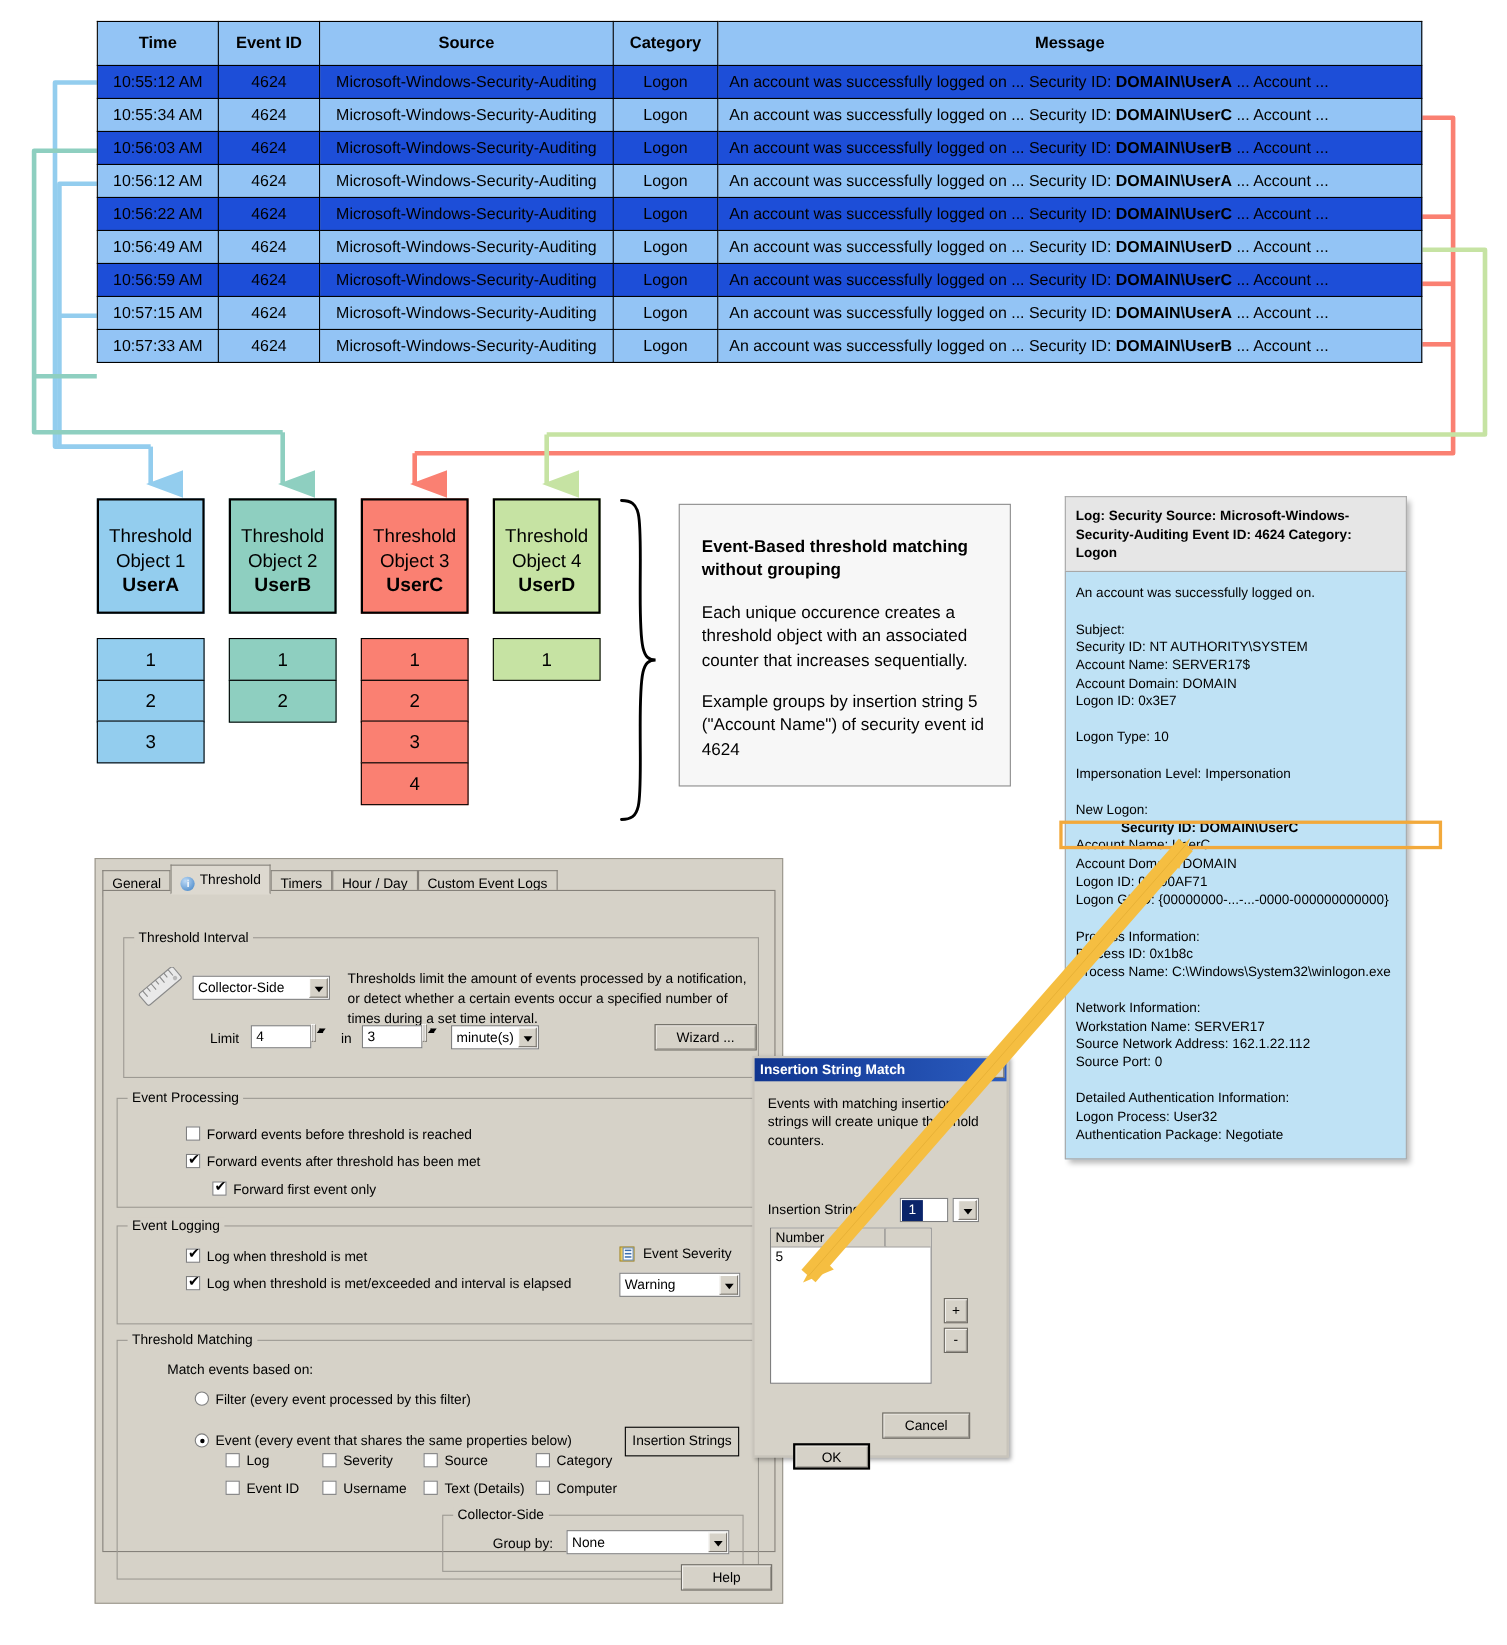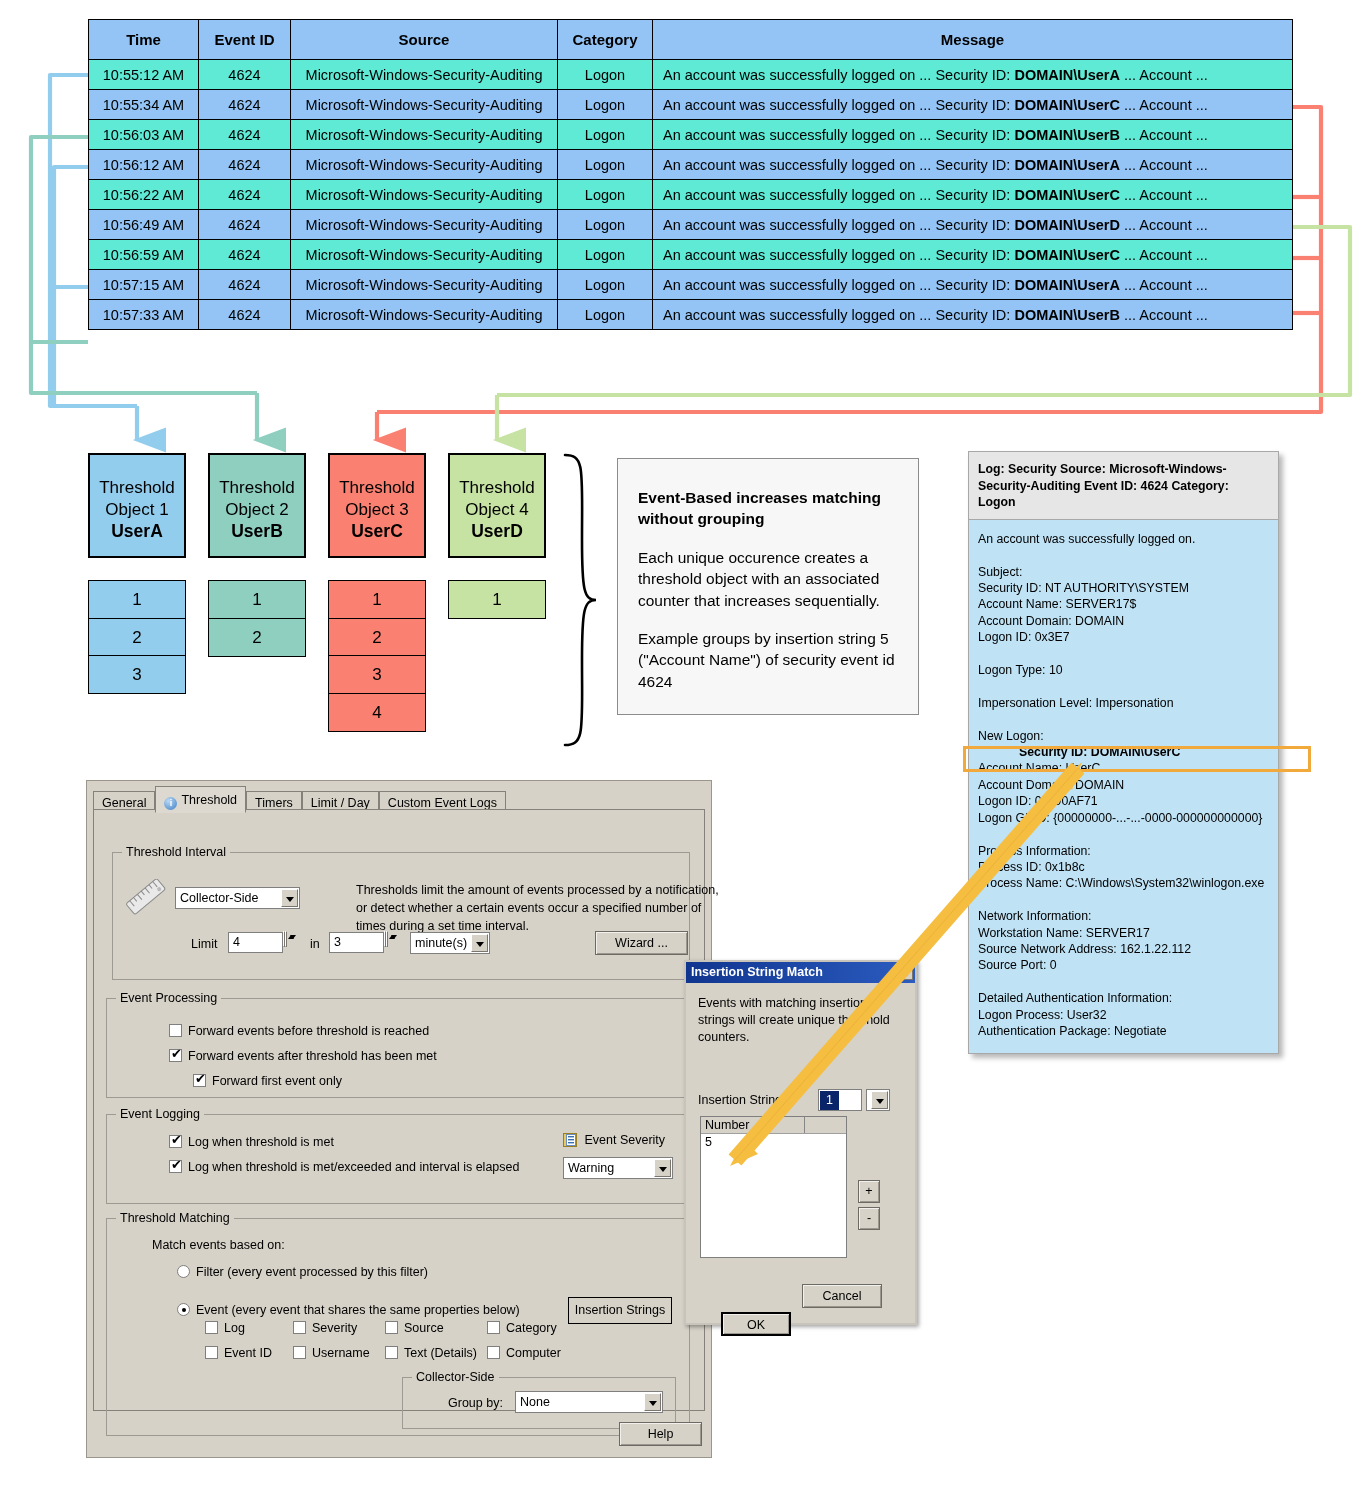--- a/index.html
+++ b/index.html
@@ -24,21 +24,21 @@
   }
   #event-table th, #event-table td {
     border:1px solid #000;
     padding:5px 6px;
     text-align:center;
     white-space:nowrap;
     height:30px;
   }
   #event-table thead th { background:#93C4F5; font-weight:bold; font-size:15px; height:40px;}
   #event-table tbody tr.alt td { background:#93C4F5; }
-  #event-table tbody tr td { background:#5eead4; }
+  #event-table tbody tr td { background:#1d4ed8; }
   .col-time { width:110px; }
   .col-eid  { width:92px; }
   .col-src  { width:267px; }
   .col-cat  { width:95px; }
   .col-msg  { text-align:left !important; padding-left:10px !important; }
 
   
   .tobj {
     position:absolute;
     border:2.5px solid #000;
@@ -348,21 +348,21 @@
       <div class="counter-cell" style="background: rgb(250, 128, 114);">4</div>
     </div>
     <div class="tobj" style="left: 448px; top: 453px; width: 98px; height: 105px; background: rgb(198, 227, 163);"><span>Threshold</span><br><span>Object 4</span><br><b>UserD</b></div>
     <div class="counter-col" style="left: 448px; top: 581px; width: 98px;">
       <div class="counter-cell" style="background: rgb(198, 227, 163);">1</div>
     </div>
   </div>
 
 <div id="explain-box">
   <div class="hd">
-    <span>Event-Based increases matching</span><br>
+    <span>Event-Based threshold matching</span><br>
     <span>without grouping</span>
   </div>
   <p>Each unique occurence creates a threshold object with an associated counter that increases sequentially.</p>
   <p>Example groups by insertion string 5 ("Account Name")  of security event id 4624</p>
 </div>
 
 <div id="detail-panel">
   <div id="detail-head">Log: Security
 Source: Microsoft-Windows-Security-Auditing
 Event ID: 4624
@@ -394,21 +394,21 @@
 Source Port: 0
 
 Detailed Authentication Information:
 Logon Process: User32
 Authentication Package: Negotiate</span></div>
 </div>
 <div id="hl-rect"></div>
 
 <div id="dialog">
 
-  <div class="tabstrip" id="tabstrip"><span class="tab"><span>General</span></span><span class="tab active"><span class="ico">i</span><span>Threshold</span></span><span class="tab"><span>Timers</span></span><span class="tab"><span>Limit / Day</span></span><span class="tab"><span>Custom Event Logs</span></span></div>
+  <div class="tabstrip" id="tabstrip"><span class="tab"><span>General</span></span><span class="tab active"><span class="ico">i</span><span>Threshold</span></span><span class="tab"><span>Timers</span></span><span class="tab"><span>Hour / Day</span></span><span class="tab"><span>Custom Event Logs</span></span></div>
 
   <div id="tabpage">
 
     <div class="group" style="left:18px; top:42px; width:578px; height:128px;">
       <div class="glabel">Threshold Interval</div>
 
       <svg style="position:absolute;left:12px;top:26px;" width="44" height="38" viewBox="0 0 44 38">
         <g transform="rotate(-40 22 19)">
           <rect x="2" y="10" width="40" height="14" rx="2" fill="#e9e9e9" stroke="#8a8a8a"></rect>
           <g stroke="#8a8a8a" stroke-width="1">
@@ -422,21 +422,21 @@
           </g>
           <circle cx="37" cy="20" r="2" fill="#b9b9b9"></circle>
         </g>
       </svg>
 
       <div class="combo" style="left:62px; top:34px; position:absolute; width:125px;">
         <span class="cval">Collector-Side</span>
         <span class="carr"></span>
       </div>
 
-      <div class="row" style="left:203px; top:28px; width:372px; white-space:normal; line-height:1.45;margin-left:40px;">Thresholds limit the amount of events processed by a notification, or detect whether a certain events occur a specified number of times during a set time interval.</div>
+      <div class="row" style="left:203px; top:28px; width:372px; white-space:normal; line-height:1.45;">Thresholds limit the amount of events processed by a notification, or detect whether a certain events occur a specified number of times during a set time interval.</div>
 
       <div class="row" style="left:78px; top:84px;">Limit</div>
       <div class="spin" style="position:absolute;left:115px;top:79px;">
         <span class="txtfield" style="width:55px;">4</span>
         <span class="sbtns">
           <span class="sb up"></span>
           <span class="sb dn"></span>
         </span>
       </div>
       <div class="row" style="left:197px; top:84px;">in</div>

